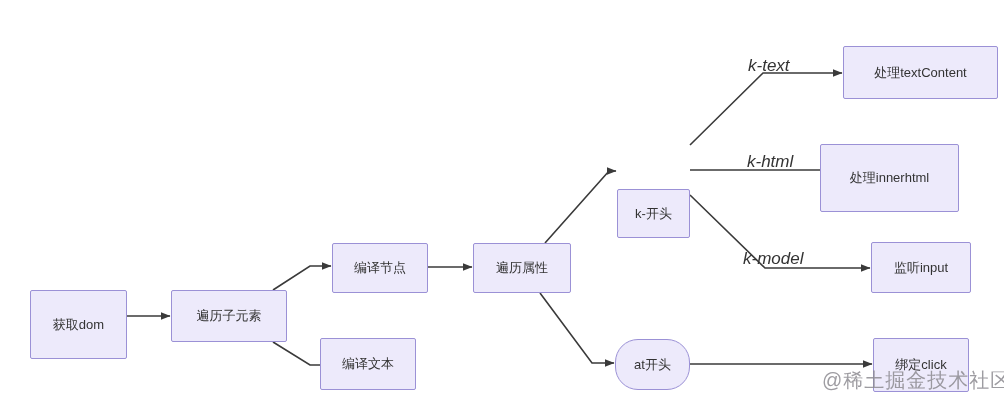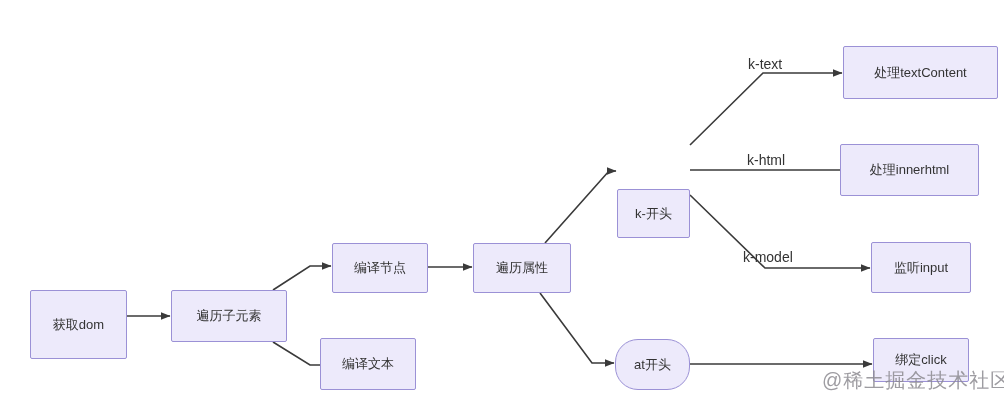--- a/index.html
+++ b/index.html
@@ -40,24 +40,25 @@
     display: flex;
     align-items: center;
     justify-content: center;
     font-size: 13px;
     color: var(--node-text, #333333);
     white-space: nowrap;
     z-index: 2;
   }
   .edge-label {
     position: absolute;
-    font-size: 14px;
+    font-size: 17px;
     color: var(--edge-label-color, #333333);
     white-space: nowrap;
     z-index: 3;
+    font-style: italic;
   }
   .watermark {
     position: absolute;
     left: 822px;
     top: 367px;
     font-size: 20px;
     letter-spacing: 1px;
     color: var(--watermark-color, #8d8b91);
     opacity: 0.85;
     white-space: nowrap;
@@ -96,25 +97,25 @@
   <div class="node" style="left:320px; top:338px; width:96px; height:52px;">编译文本</div>
 
   <div class="node" style="left:473px; top:243px; width:98px; height:50px;">遍历属性</div>
 
   <div class="node" style="left:617px; top:145px; width:73px; height:49px;margin-top:44px;">k-开头</div>
 
   <div class="node" style="left:615px; top:339px; width:75px; height:51px;border-radius:23px;">at开头</div>
 
   <div class="node" style="left:843px; top:46px; width:155px; height:53px;">处理textContent</div>
 
-  <div class="node" style="left:820px; top:144px; width:139px; height:52px;margin-left:20px;">处理innerhtml</div>
+  <div class="node" style="left:820px; top:144px; width:139px; height:68px;">处理innerhtml</div>
 
   <div class="node" style="left:871px; top:242px; width:100px; height:51px;">监听input</div>
 
-  <div class="node" style="left:873px; top:338px; width:96px; height:44px;">绑定click</div>
+  <div class="node" style="left:873px; top:338px; width:96px; height:54px;">绑定click</div>
 
   <div class="edge-label" style="left:748px; top:56px;">k-text</div>
 
   <div class="edge-label" style="left:747px; top:152px;">k-html</div>
 
   <div class="edge-label" style="left:743px; top:249px;">k-model</div>
 
   <div class="watermark">@稀土掘金技术社区</div>
 
 </div>

